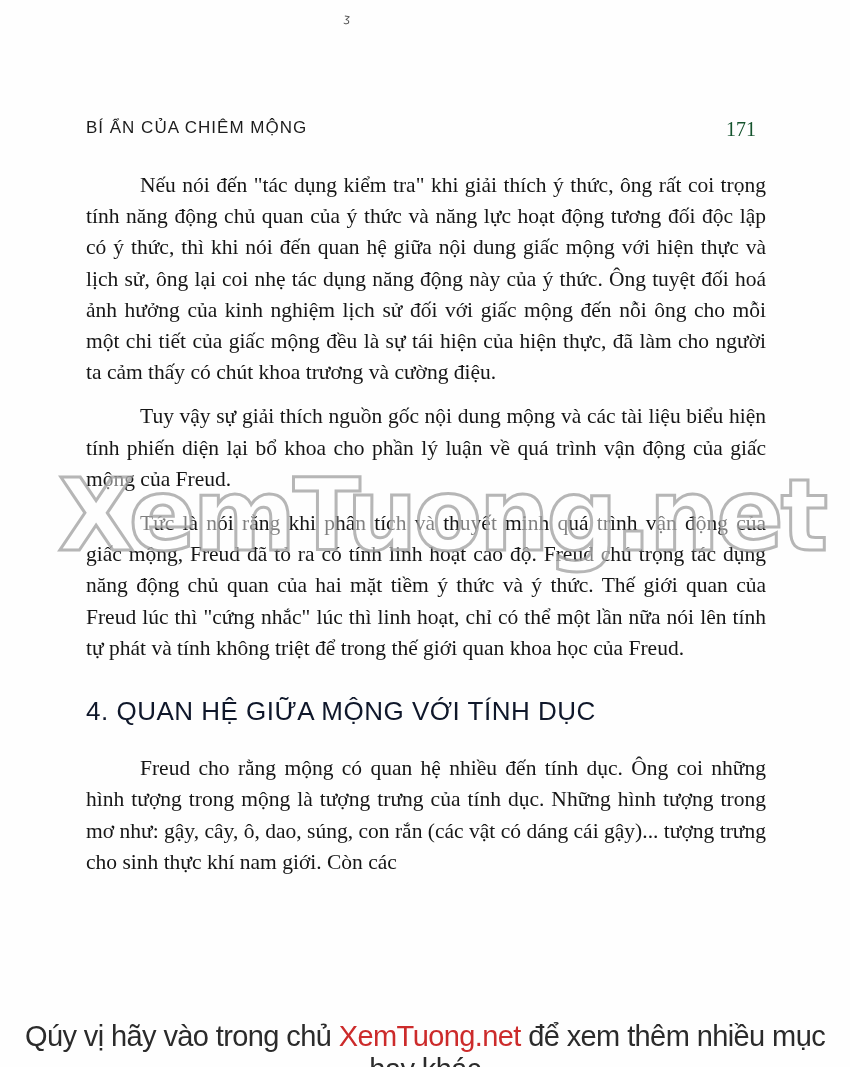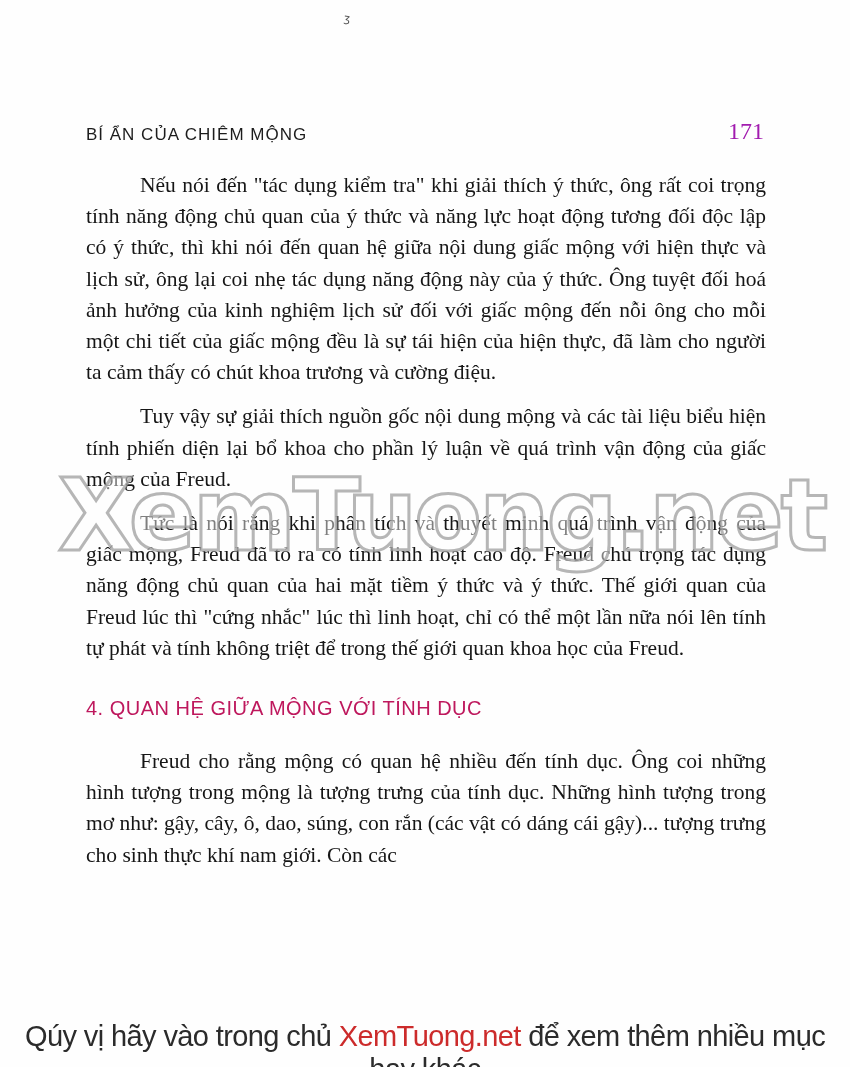--- a/index.html
+++ b/index.html
@@ -14,43 +14,43 @@
     position: absolute; inset: 0;
     background: #fefefe;
   }
   .artifact {
     position: absolute; left: 344px; top: 12px;
     font-size: 11px; color: #555;
     font-family: "DejaVu Sans", sans-serif;
     transform: rotate(8deg);
   }
   .page-header {
-    position: absolute; left: 86px; right: 86px; top: 118px;
-    display: flex; justify-content: space-between; align-items: flex-end;
+    position: absolute; left: 86px; right: 94px; top: 118px;
+    display: flex; justify-content: space-between; align-items: flex-start;
   }
   .book-title {
     font-family: "Liberation Sans", sans-serif;
     font-size: 17px; letter-spacing: 1px; color: #1c1c1c;
   }
   .page-number {
     font-family: "Liberation Serif", serif;
-    font-size: 24px; color: #a21caf;
+    font-size: 20px; color: #14532d;
   }
   .body-text {
     position: absolute; left: 86px; top: 170px; width: 680px;
     font-size: 21.5px; line-height: 31.2px;
     text-align: justify; color: #161616;
     z-index: 1;
   }
   .body-text p { margin: 0 0 13px 0; }
   .body-text p.indent { text-indent: 54px; }
   .section-heading {
     font-family: "Liberation Sans", sans-serif;
-    font-size: 20px; letter-spacing: 0.5px;
-    font-weight: normal; color: #be185d;
+    font-size: 26px; letter-spacing: 0.5px;
+    font-weight: normal; color: #0f172a;
     margin: 32px 0 26px 0;
     text-align: left; text-indent: 0;
     line-height: 1.2;
   }
   .watermark {
     position: absolute; left: 58px; top: 458px;
     z-index: 2; white-space: nowrap;
     font-family: "DejaVu Sans", sans-serif;
     font-weight: bold; font-size: 99px; letter-spacing: -3px;
     color: rgba(255,255,255,0.45);

